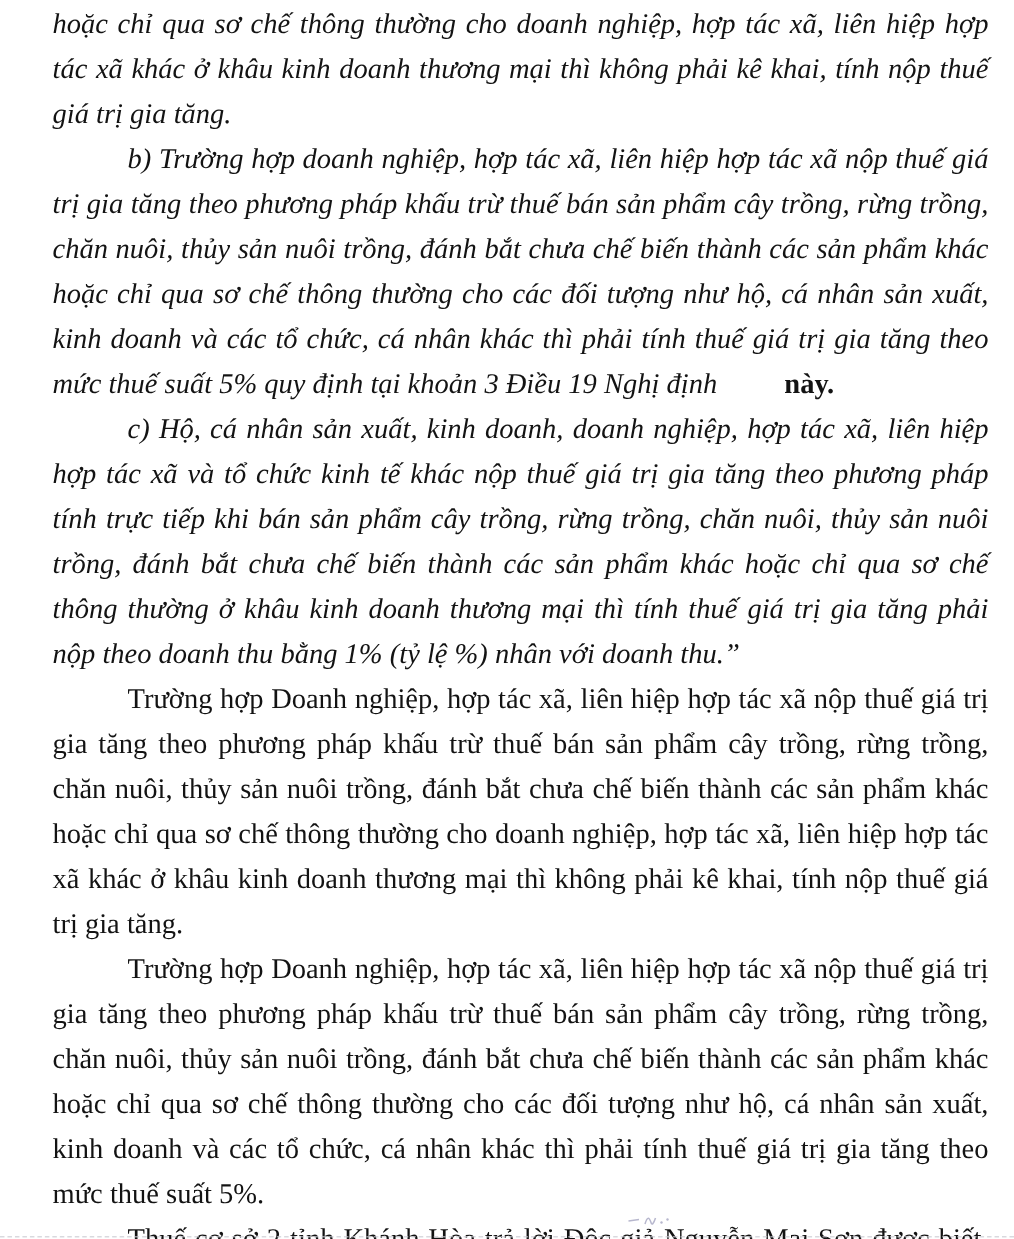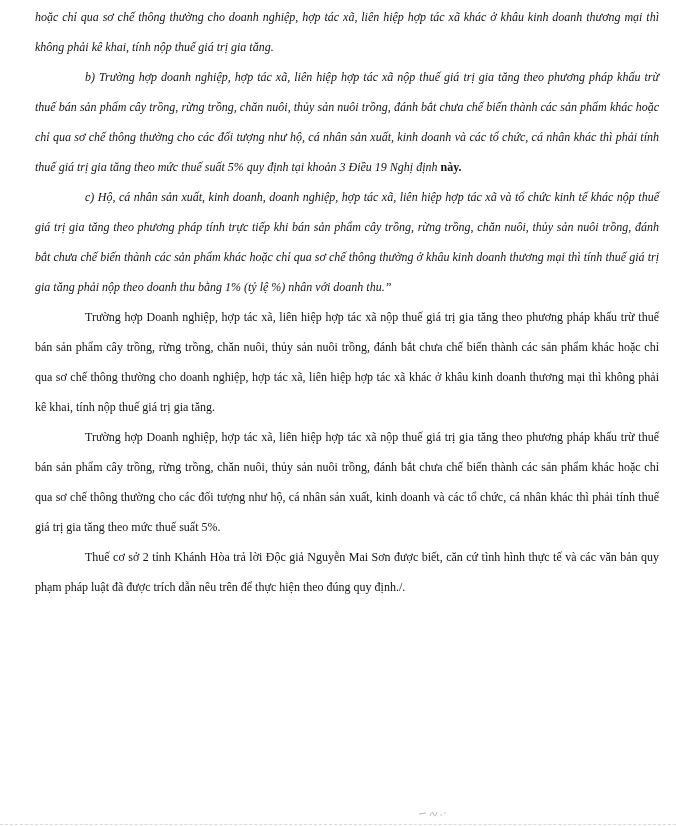--- a/index.html
+++ b/index.html
@@ -14,30 +14,31 @@
     background: #ffffff;
     box-sizing: border-box;
     padding: 2px 17px 0 35px;
     overflow: hidden;
     font-family: "Liberation Serif", "DejaVu Serif", serif;
     color: #131313;
   }
   .doc p {
     margin: 0;
     padding: 0;
-    font-size: 12px;
+    font-size: 19px;
     line-height: 30px;
     text-align: justify;
     text-justify: inter-word;
   }
   .doc p.indent { text-indent: 50px; }
   .doc p.quote { font-style: italic; }
   .bold-upright {
     font-style: normal;
     font-weight: bold;
+    margin-left: 40px;
   }
   .artifact-row {
     position: absolute;
     left: 418px;
     top = 806px;
     top: 806px;
     width: 34px;
     height: 14px;
     opacity: 0.55;
   }

